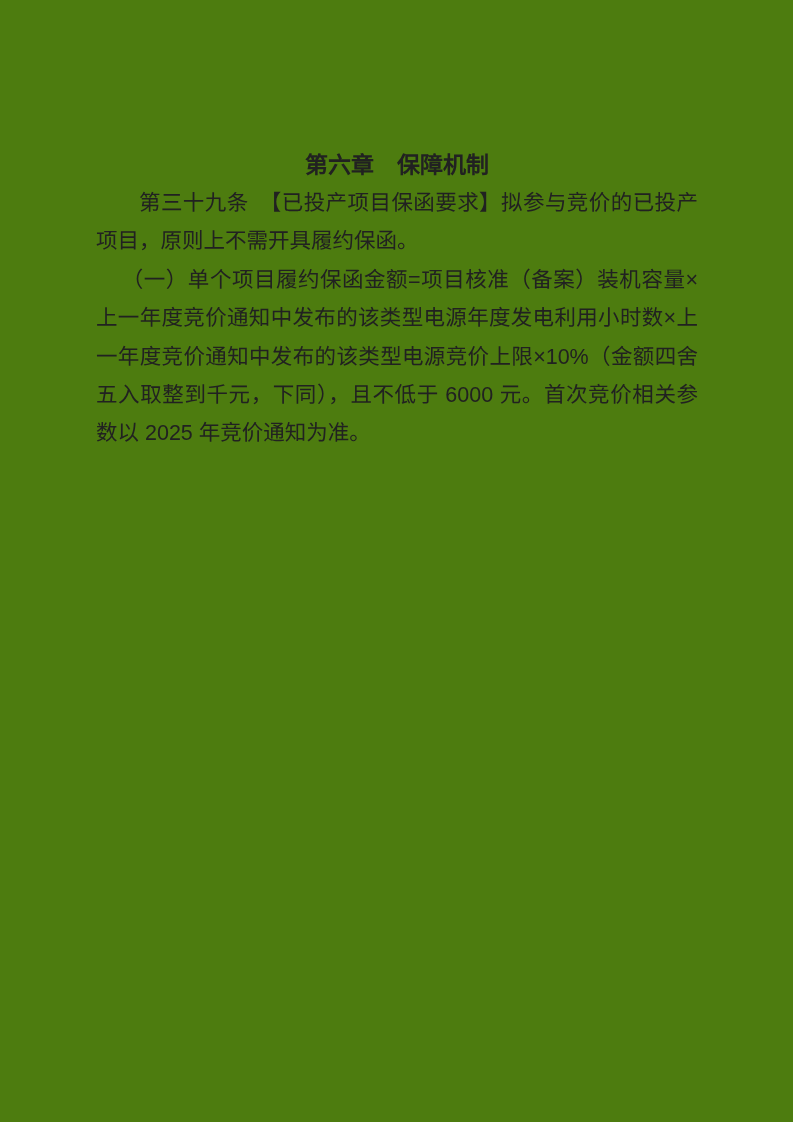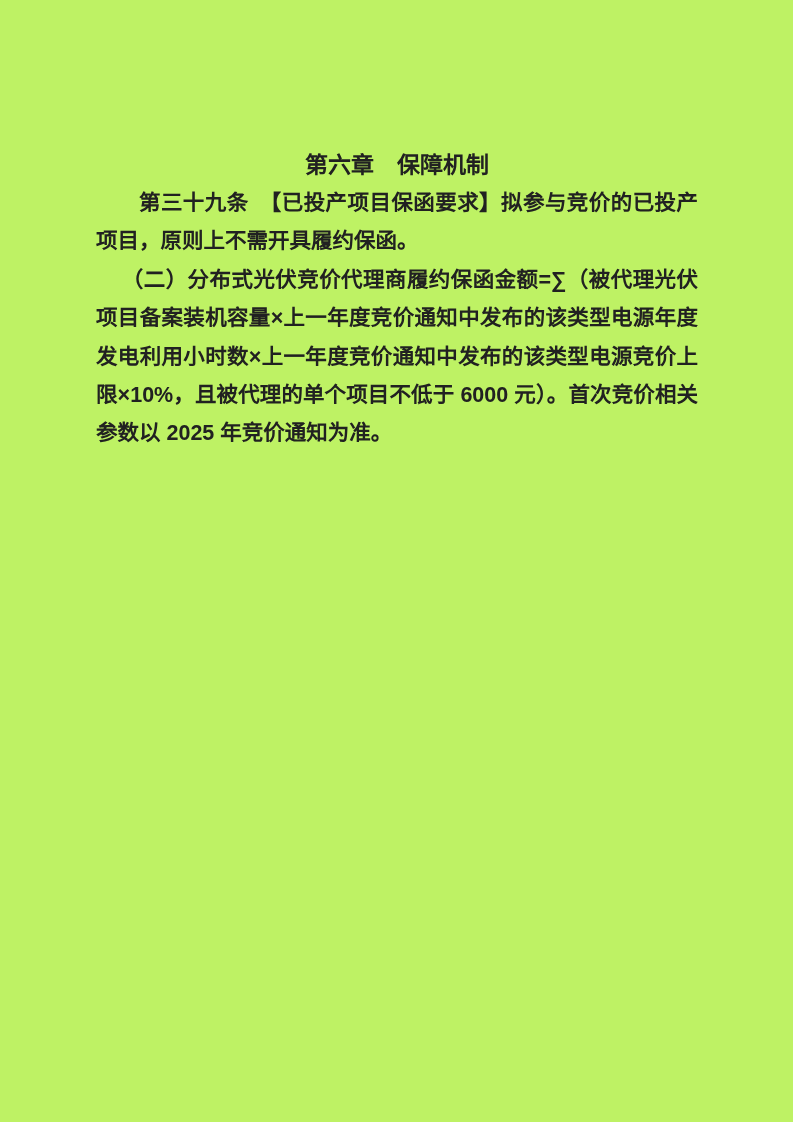--- a/index.html
+++ b/index.html
@@ -4,21 +4,21 @@
 <style>
   html, body {
     margin: 0;
     padding: 0;
     background: #ffffff;
   }
   .page {
     position: relative;
     width: 793px;
     height: 1122px;
-    background: #bef264;
+    background: #4d7c0f;
     overflow: hidden;
     font-family: "Liberation Sans", sans-serif;
   }
   .content {
     position: absolute;
     top: 146px;
     left: 96px;
     width: 602px;
     color: #212121;
   }
@@ -26,37 +26,37 @@
     font-size: 23px;
     line-height: 38px;
     font-weight: 600;
     text-align: center;
     white-space: pre;
   }
   .para {
     margin: 0;
     font-size: 21.5px;
     line-height: 38.4px;
-    font-weight: 700;
+    font-weight: 400;
     text-align: justify;
     text-justify: inter-ideograph;
     text-indent: 2em;
     word-break: break-all;
   }
   .para.paren-start {
     text-indent: 1.2em;
   }
 </style>
 </head>
 <body>
 
 <div class="page">
   <div class="content">
     <div class="chapter-title">第六章　保障机制</div>
 
     <p class="para">第三十九条　【已投产项目保函要求】拟参与竞价的已投产项目，原则上不需开具履约保函。</p>
 
 
+    <p class="para paren-start">（一）单个项目履约保函金额=项目核准（备案）装机容量×上一年度竞价通知中发布的该类型电源年度发电利用小时数×上一年度竞价通知中发布的该类型电源竞价上限×10%（金额四舍五入取整到千元，下同），且不低于 6000 元。首次竞价相关参数以 2025 年竞价通知为准。</p>
 
-    <p class="para paren-start">（二）分布式光伏竞价代理商履约保函金额=∑（被代理光伏项目备案装机容量×上一年度竞价通知中发布的该类型电源年度发电利用小时数×上一年度竞价通知中发布的该类型电源竞价上限×10%，且被代理的单个项目不低于 6000 元）。首次竞价相关参数以 2025 年竞价通知为准。</p>
 
   </div>
 </div>
 
 </body></html>

